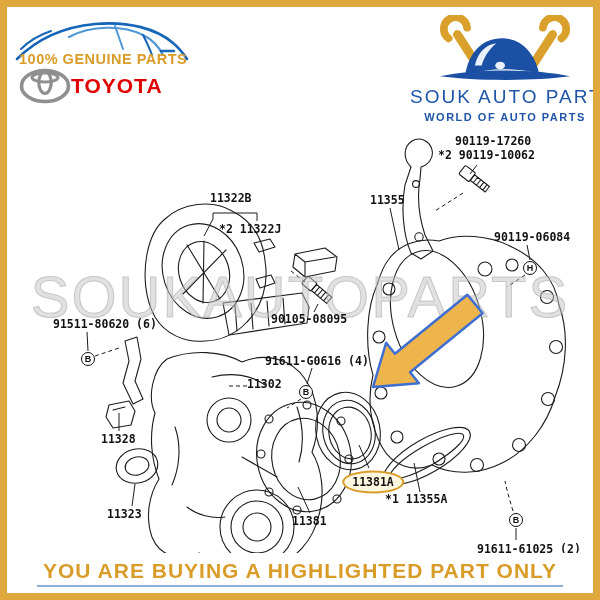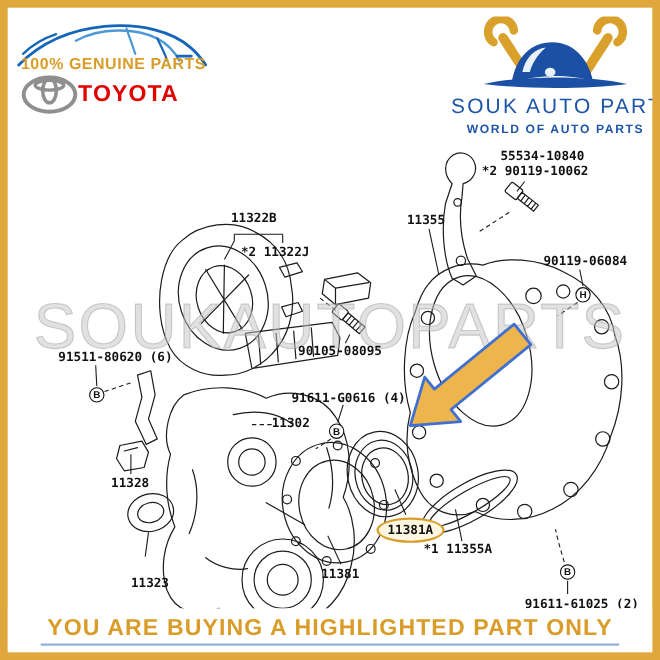--- a/index.html
+++ b/index.html
@@ -211,30 +211,30 @@
 
   <div class="watermark">SOUKAUTOPARTS</div>
 
   <svg class="arrow-layer" width="600" height="600" viewBox="0 0 600 600">
     <polygon points="460.4,287.7 387.9,346.7 379.1,335.8 366,380 411.9,376.2 403.1,365.3 475.6,306.3" fill="var(--arrow-fill,#EFB54D)" stroke="var(--arrow-stroke,#3E6FD1)" stroke-width="2.5" stroke-linejoin="round"></polygon>
   </svg>
 
   <div class="labels">
       <div class="plabel" style="left: 203px; top: 184px;">11322B</div>
       <div class="plabel" style="left: 212px; top: 215px;">*2 11322J</div>
-      <div class="plabel" style="left: 448px; top: 127px;">55534-10840</div>
+      <div class="plabel" style="left: 448px; top: 127px;">90119-17260</div>
       <div class="plabel" style="left: 431px; top: 141px;">*2 90119-10062</div>
       <div class="plabel" style="left: 487px; top: 223px;">90119-06084</div>
       <div class="plabel" style="left: 363px; top: 186px;">11355</div>
       <div class="plabel" style="left: 46px; top: 310px;">91511-80620 (6)</div>
       <div class="plabel" style="left: 264px; top: 305px;">90105-08095</div>
       <div class="plabel" style="left: 258px; top: 347px;">91611-G0616 (4)</div>
       <div class="plabel" style="left: 240px; top: 370px;">11302</div>
       <div class="plabel" style="left: 94px; top: 425px;">11328</div>
-      <div class="plabel" style="left: 100px; top: 516px; margin-left: 12px;">11323</div>
+      <div class="plabel" style="left: 100px; top: 500px;">11323</div>
       <div class="plabel hl" style="left: 366px; top: 475px;">11381A</div>
       <div class="plabel" style="left: 285px; top: 507px; text-align: right;">11381</div>
       <div class="plabel" style="left: 378px; top: 485px;">*1 11355A</div>
       <div class="plabel" style="left: 470px; top: 535px;">91611-61025 (2)</div>
       <div class="callout" style="left: 81px; top: 352px;">B</div>
       <div class="callout" style="left: 299px; top: 385px;">B</div>
       <div class="callout" style="left: 523px; top: 261px;">H</div>
       <div class="callout" style="left: 509px; top: 513px;">B</div>
     </div>
 

